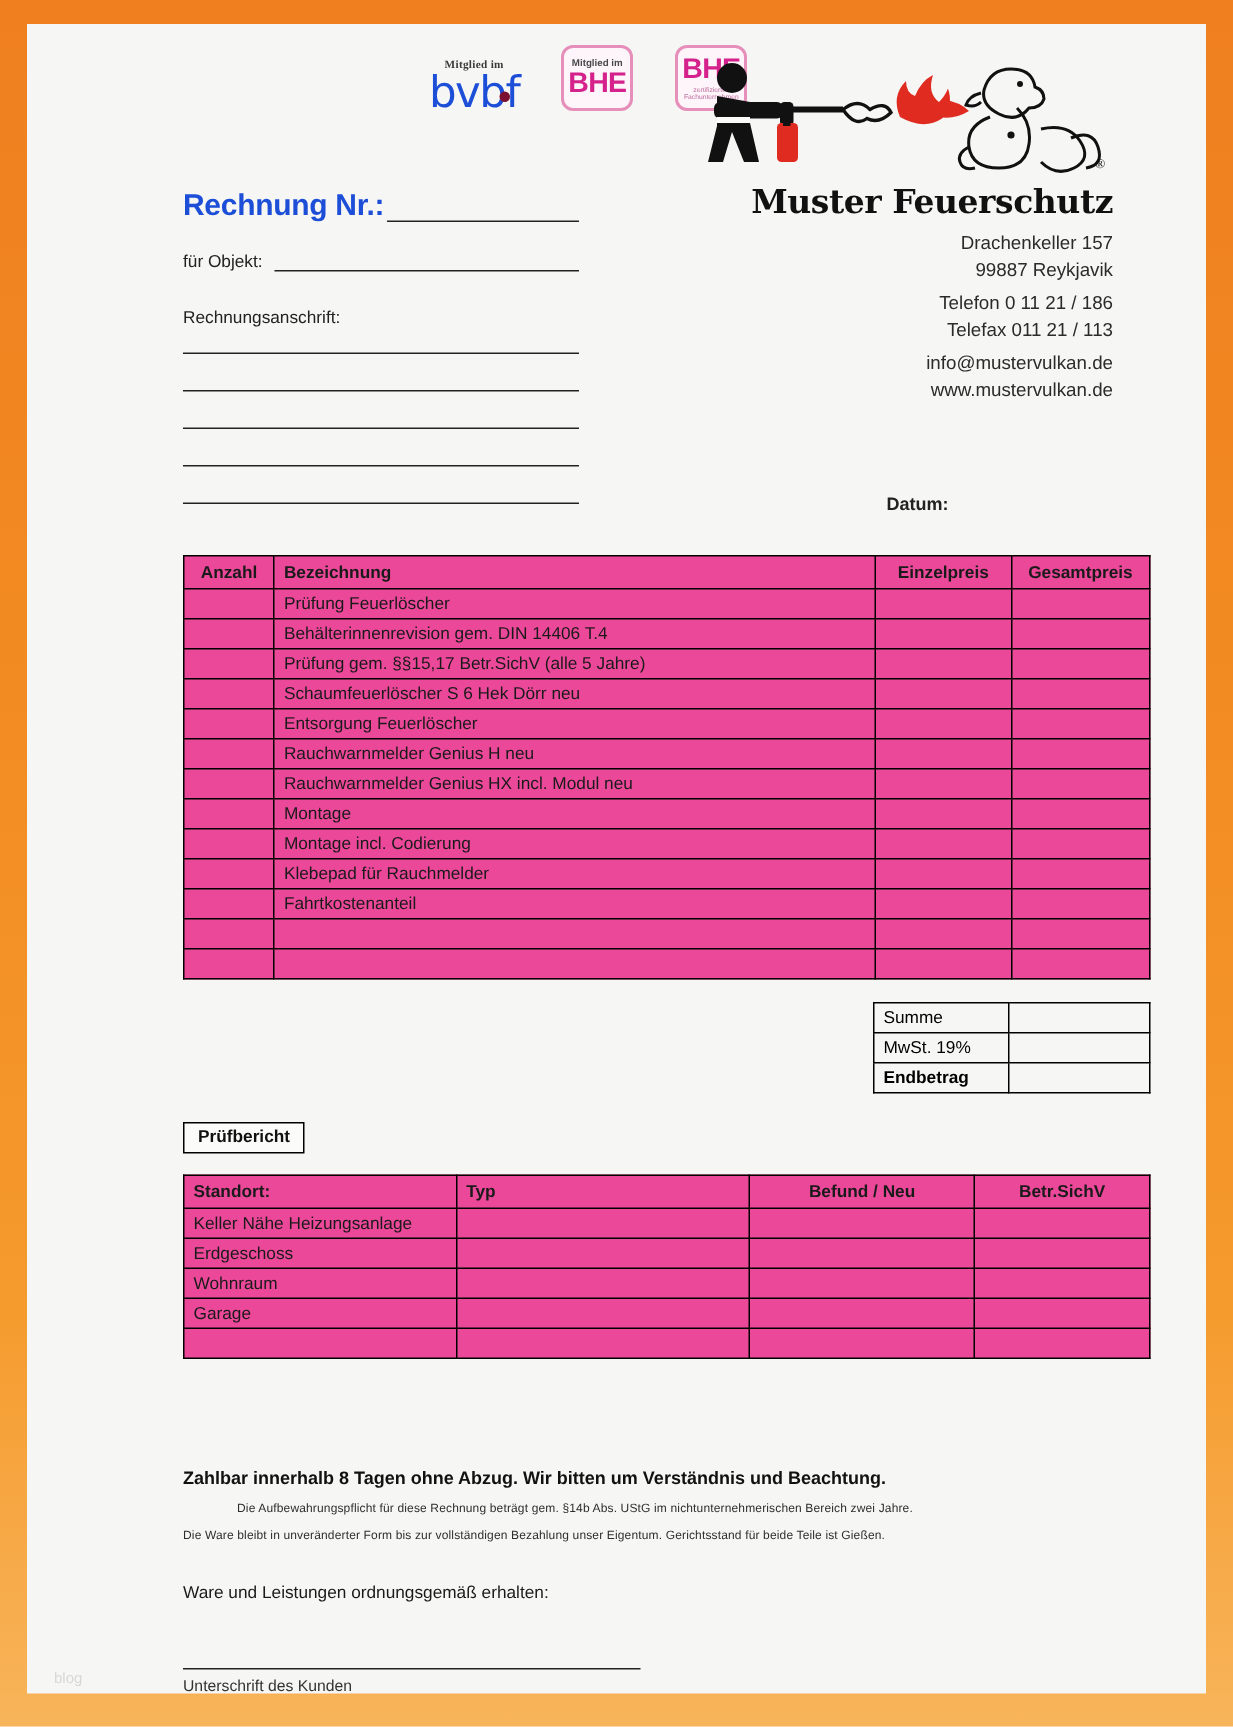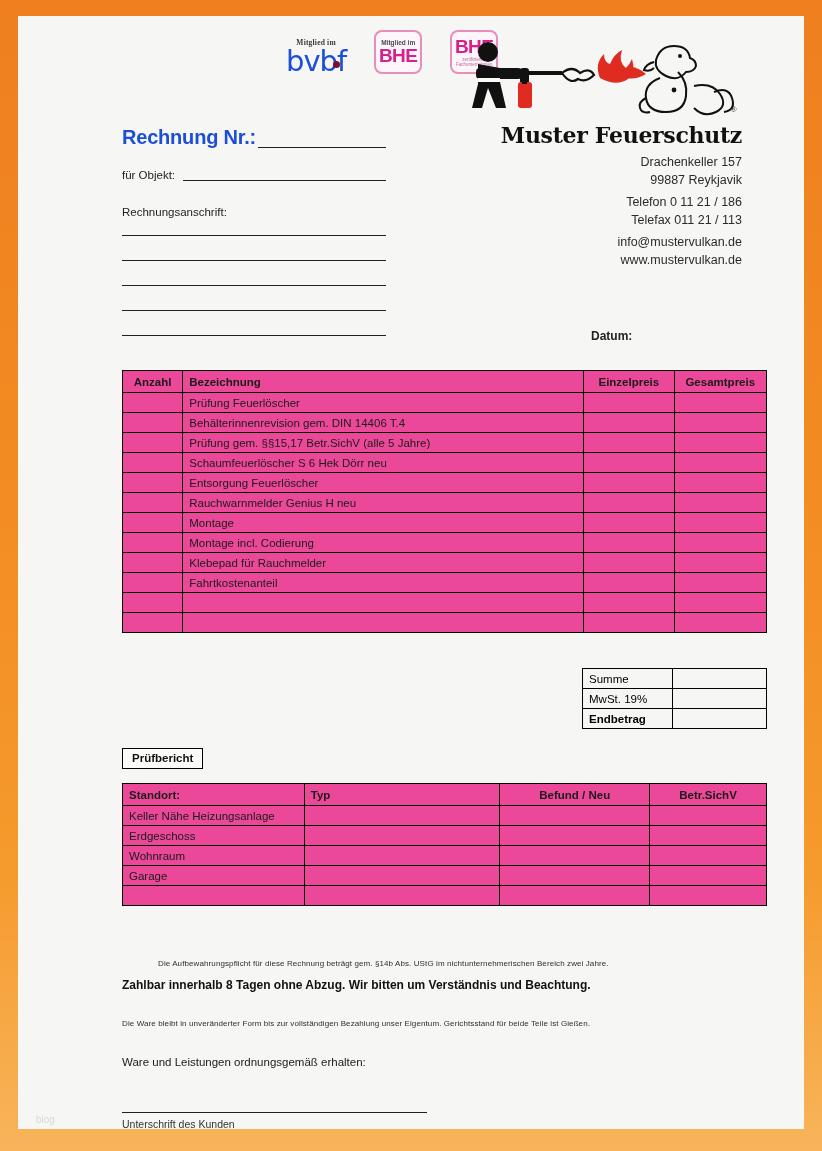--- a/index.html
+++ b/index.html
@@ -151,21 +151,21 @@
 
   
   .pay-note {
     position: absolute; left: 104px; top: 962px;
     font-size: 12px; font-weight: bold; color: #111;
   }
   .legal {
     position: absolute; left: 104px; font-size: 8px; color: #2e2e2e;
     letter-spacing: .1px;
   }
-  .legal1 { top: 943px; padding-left: 36px; }
+  .legal1 { top: 985px; padding-left: 36px; }
   .legal2 { top: 1003px; }
   .receipt {
     position: absolute; left: 104px; top: 1040px;
     font-size: 11.5px; color: #1a1a1a;
   }
   .sig-rule {
     position: absolute; left: 104px; top: 1096px;
     width: 305px; border-bottom: 1.2px solid #222;
   }
   .sig-label {
@@ -309,20 +309,26 @@
             <td class="c-gesamt"></td>
           </tr>
           <tr>
             <td class="c-anzahl cell-num"></td>
             <td class="c-bez">Rauchwarnmelder Genius H neu</td>
             <td class="c-einzel"></td>
             <td class="c-gesamt"></td>
           </tr>
           <tr>
             <td class="c-anzahl cell-num"></td>
+            <td class="c-bez">Rauchwarnmelder Genius HX incl. Modul neu</td>
+            <td class="c-einzel"></td>
+            <td class="c-gesamt"></td>
+          </tr>
+          <tr>
+            <td class="c-anzahl cell-num"></td>
             <td class="c-bez">Montage</td>
             <td class="c-einzel"></td>
             <td class="c-gesamt"></td>
           </tr>
           <tr>
             <td class="c-anzahl cell-num"></td>
             <td class="c-bez">Montage incl. Codierung</td>
             <td class="c-einzel"></td>
             <td class="c-gesamt"></td>
           </tr>

